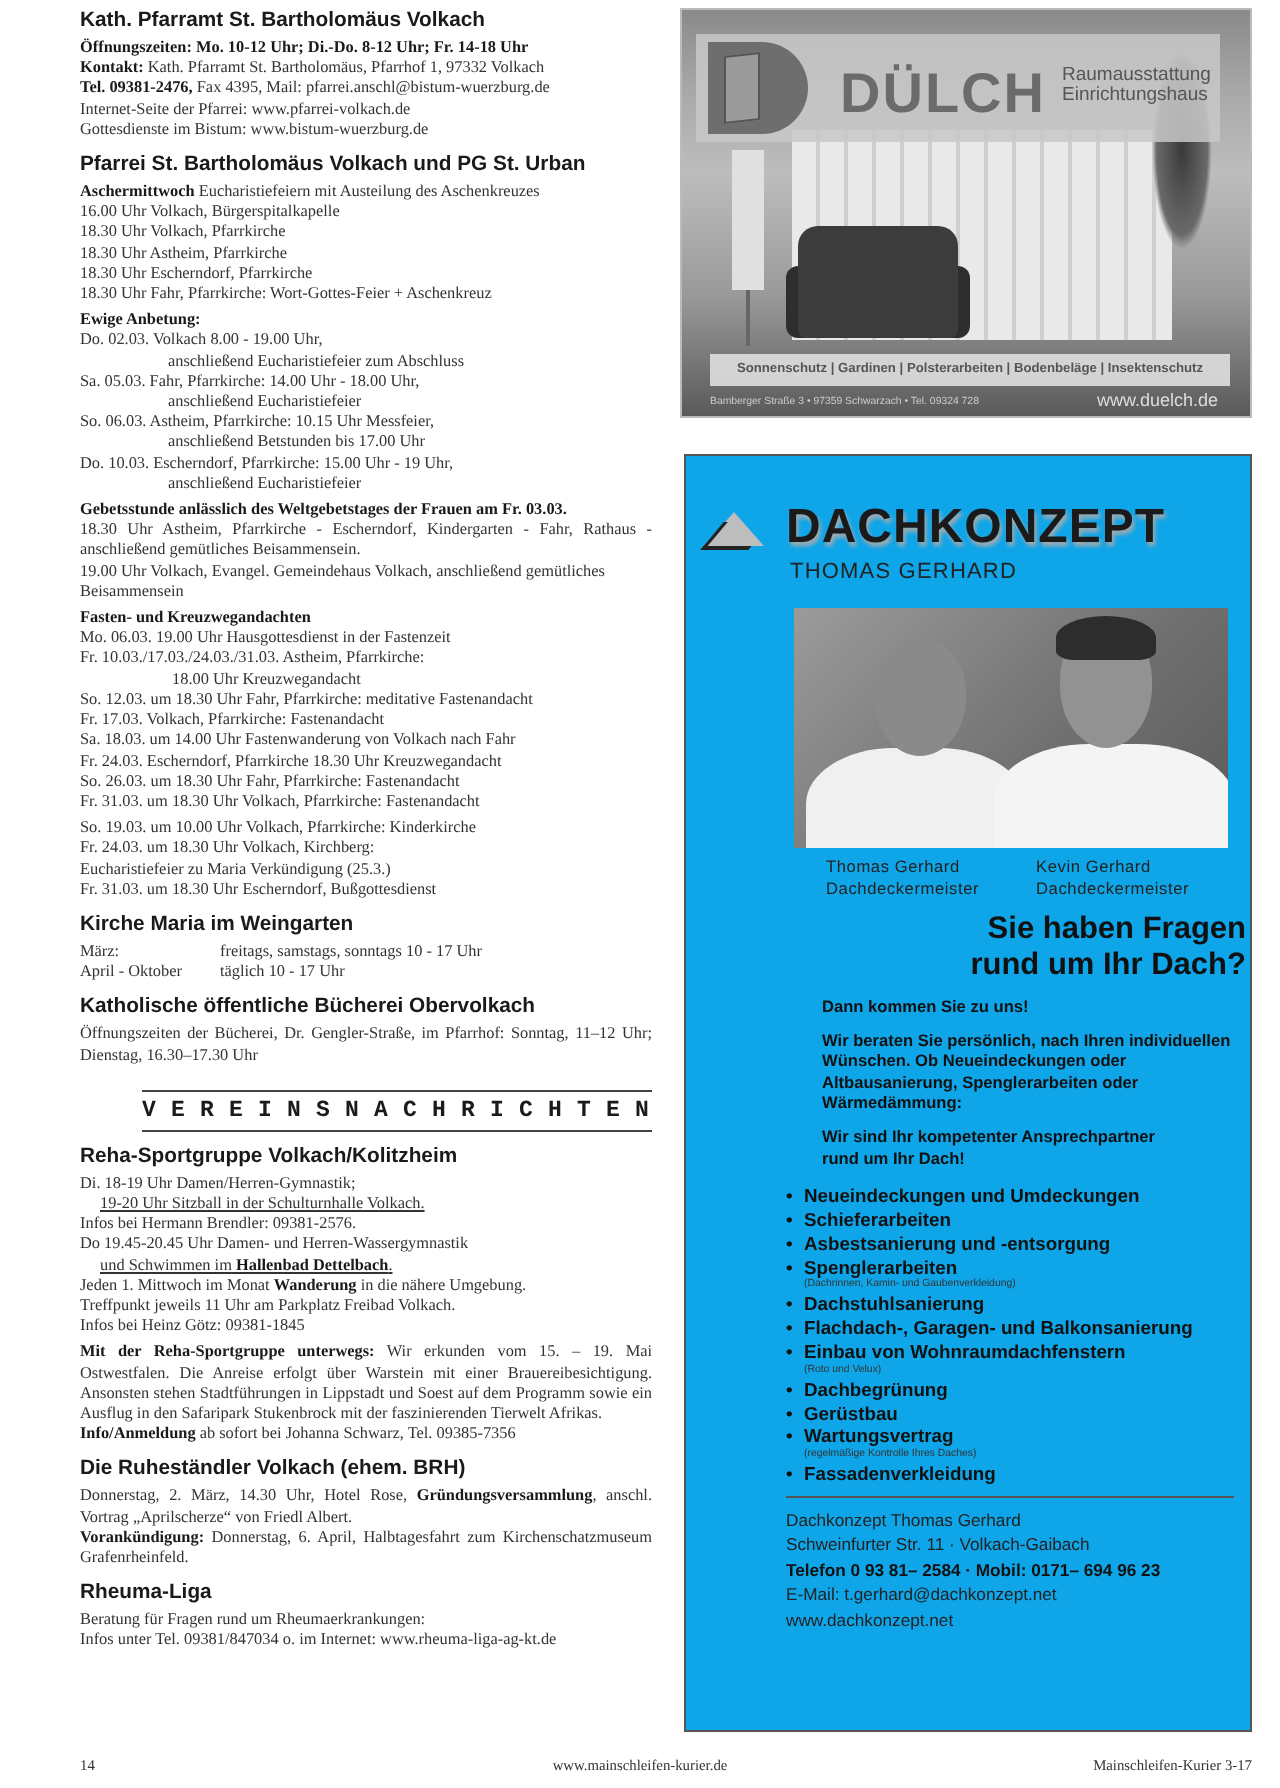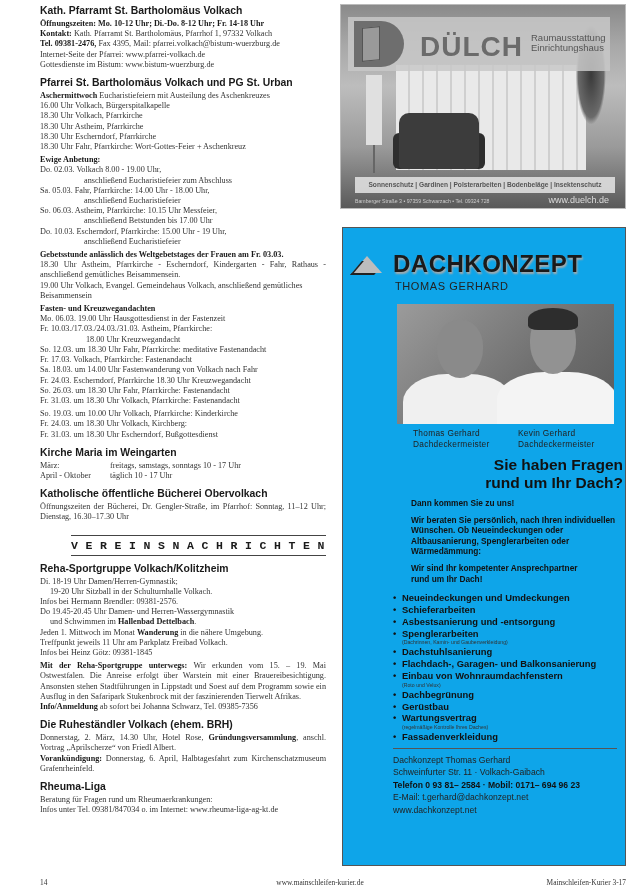--- a/index.html
+++ b/index.html
@@ -7,21 +7,21 @@
   body { position: relative; color: #222; font-family: "Liberation Serif", serif; }
 
   
   .left { position: absolute; left: 40px; top: 4px; width: 286px; }
   .h { font-family: "Liberation Sans", sans-serif; font-weight: bold; font-size: 10.4px; color: #1a1a1a; line-height: 13px; margin-top: 6px; margin-bottom: 2px; }
   .h:first-child { margin-top: 0; }
   .p { font-size: 8.2px; line-height: 10.2px; color: #333; }
   .p b { color: #1a1a1a; margin-top: 29px; }
   .ind { padding-left: 44px; }
   .ind2 { padding-left: 46px; }
-  .ind3 { padding-left: 10px; }
+  .ind3 { padding-left: 10px; text-decoration: underline; }
   .gap { height: 3px; }
   .just { text-align: justify; }
   .row2 { display: flex; font-family: Liberation Serif, serif; }
   .row2 .k { width: 70px; flex: none; }
 
   .sec-title { margin-top: 12px; border-top: 1px solid #444; border-bottom: 1px solid #444; padding: 3px 0 2px 0; font-family: Liberation Mono, monospace; font-weight: bold; font-size: 11.5px; letter-spacing: 7.6px; color: #1a1a1a; line-height: 14px; margin-left: 31px; }
 
   
   .duelch { position: absolute; left: 340px; top: 4px; width: 286px; height: 205px; background: linear-gradient(180deg,#8a8a8a 0%,#a8a8a8 20%,#bdbdbd 40%,#9a9a9a 70%,#5a5a5a 100%); overflow: hidden; border: 1px solid #bbb; }
   .duelch .blinds { position: absolute; left: 55px; top: 60px; width: 190px; height: 105px; background: repeating-linear-gradient(90deg,#e9e9e9 0 12px,#cfcfcf 12px 14px); }
@@ -72,21 +72,21 @@
   .footer .issue { position: absolute; right: 14px; }
 </style>
 </head>
 <body>
 
 <div class="left">
 
   <div class="h">Kath. Pfarramt St. Bartholomäus Volkach</div>
   <div class="p"><b>Öffnungszeiten:</b> <b>Mo. 10-12 Uhr; Di.-Do. 8-12 Uhr; Fr. 14-18 Uhr</b></div>
   <div class="p"><b>Kontakt:</b> <span>Kath. Pfarramt St. Bartholomäus, Pfarrhof 1, 97332 Volkach</span></div>
-  <div class="p"><b>Tel. 09381-2476,</b> <span>Fax 4395, Mail: pfarrei.volkach@bistum-wuerzburg.de</span></div>
+  <div class="p"><b>Tel. 09381-2476,</b> <span>Fax 4395, Mail: pfarrei.anschl@bistum-wuerzburg.de</span></div>
   <div class="p">Internet-Seite der Pfarrei: www.pfarrei-volkach.de</div>
   <div class="p">Gottesdienste im Bistum: www.bistum-wuerzburg.de</div>
 
   <div class="h">Pfarrei St. Bartholomäus Volkach und PG St. Urban</div>
   <div class="p"><b>Aschermittwoch</b> <span>Eucharistiefeiern mit Austeilung des Aschenkreuzes</span></div>
   <div class="p">16.00 Uhr Volkach, Bürgerspitalkapelle</div>
   <div class="p">18.30 Uhr Volkach, Pfarrkirche</div>
   <div class="p">18.30 Uhr Astheim, Pfarrkirche</div>
   <div class="p">18.30 Uhr Escherndorf, Pfarrkirche</div>
   <div class="p">18.30 Uhr Fahr, Pfarrkirche: Wort-Gottes-Feier + Aschenkreuz</div>
@@ -111,20 +111,21 @@
   <div class="p ind2">18.00 Uhr Kreuzwegandacht</div>
   <div class="p">So. 12.03. um 18.30 Uhr Fahr, Pfarrkirche: meditative Fastenandacht</div>
   <div class="p">Fr. 17.03. Volkach, Pfarrkirche: Fastenandacht</div>
   <div class="p">Sa. 18.03. um 14.00 Uhr Fastenwanderung von Volkach nach Fahr</div>
   <div class="p">Fr. 24.03. Escherndorf, Pfarrkirche 18.30 Uhr Kreuzwegandacht</div>
   <div class="p">So. 26.03. um 18.30 Uhr Fahr, Pfarrkirche: Fastenandacht</div>
   <div class="p">Fr. 31.03. um 18.30 Uhr Volkach, Pfarrkirche: Fastenandacht</div>
   <div class="gap"></div>
   <div class="p">So. 19.03. um 10.00 Uhr Volkach, Pfarrkirche: Kinderkirche</div>
   <div class="p">Fr. 24.03. um 18.30 Uhr Volkach, Kirchberg:</div>
+  <div class="p">Eucharistiefeier zu Maria Verkündigung (25.3.)</div>
   <div class="p">Fr. 31.03. um 18.30 Uhr Escherndorf, Bußgottesdienst</div>
 
   <div class="h">Kirche Maria im Weingarten</div>
   <div class="p row2">
       <span class="k">März:</span>
       <span>freitags, samstags, sonntags 10 - 17 Uhr</span>
     </div>
   <div class="p row2">
       <span class="k">April - Oktober</span>
       <span>täglich 10 - 17 Uhr</span>

